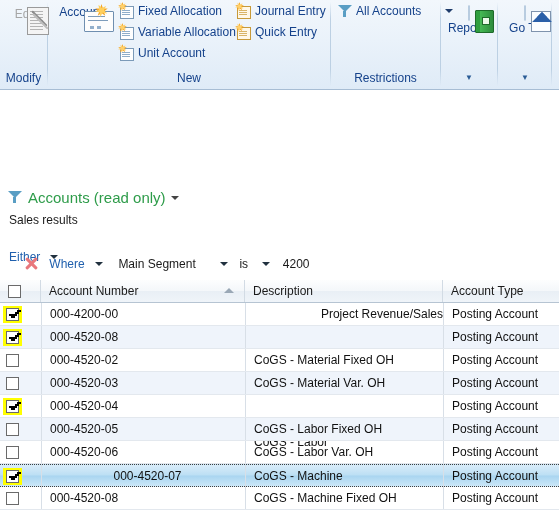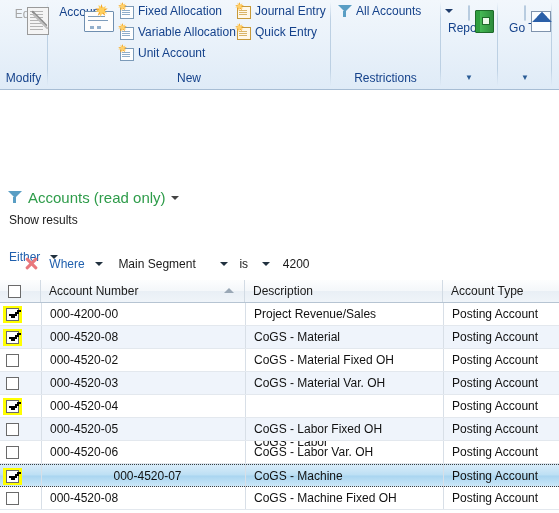--- a/index.html
+++ b/index.html
@@ -240,21 +240,21 @@
   <div class="rb-dd" style="left:463px;">▼</div>
   <div class="rb-dd" style="left:519px;">▼</div>
 </div>
 
 <div id="filterpane">
 
   <div id="ftitle">
     <span class="funnel"></span><span>Accounts (read only)</span><span class="caret"></span>
   </div>
 
-  <div class="fline fplain" style="left:9px;top:123px;">Show results</div>
+  <div class="fline fplain" style="left:9px;top:123px;">Sales results</div>
 
   <div class="fline" style="left:9px;top:145px;margin-top:15px;">
     <span class="flink">Either</span>
     <span class="caret" style="margin-left:6px;"></span>
   </div>
   <div class="fline" style="left:25px;top:167px;">
     <span class="xicon"></span>
     <span class="flink" style="margin-left:8px;">Where</span>
     <span class="caret" style="margin-left:7px;"></span>
     <span class="fplain" style="margin-left:12px;">Main Segment</span>
@@ -311,32 +311,31 @@
   </div>
   <div id="gridbody">
       <div class="row">
         <span class="cbwrap hl">
           <span class="cbx on"></span>
         </span>
         <span class="cellsep" style="left: 41px;"></span>
         <span class="cellsep" style="left: 245px;"></span>
         <span class="cellsep" style="left: 443px;"></span>
         <span class="cell" style="left: 42px; width: 203px;">000-4200-00</span>
-        <span class="cell" style="left: 246px; width: 197px;">Project Revenue/Sales</span>
+        <span class="cell" style="left: 246px; width: 197px; text-align: right;">Project Revenue/Sales</span>
         <span class="cell" style="left: 444px; width: 115px;">Posting Account</span>
       </div>
       <div class="row alt">
         <span class="cbwrap hl">
           <span class="cbx on"></span>
         </span>
         <span class="cellsep" style="left: 41px;"></span>
         <span class="cellsep" style="left: 245px;"></span>
         <span class="cellsep" style="left: 443px;"></span>
         <span class="cell" style="left: 42px; width: 203px;">000-4520-08</span>
-        <span class="cell" style="left: 246px; width: 197px;">CoGS - Material</span>
         <span class="cell" style="left: 444px; width: 115px;">Posting Account</span>
       </div>
       <div class="row">
         <span class="cbwrap">
           <span class="cbx"></span>
         </span>
         <span class="cellsep" style="left: 41px;"></span>
         <span class="cellsep" style="left: 245px;"></span>
         <span class="cellsep" style="left: 443px;"></span>
         <span class="cell" style="left: 42px; width: 203px;">000-4520-02</span>

